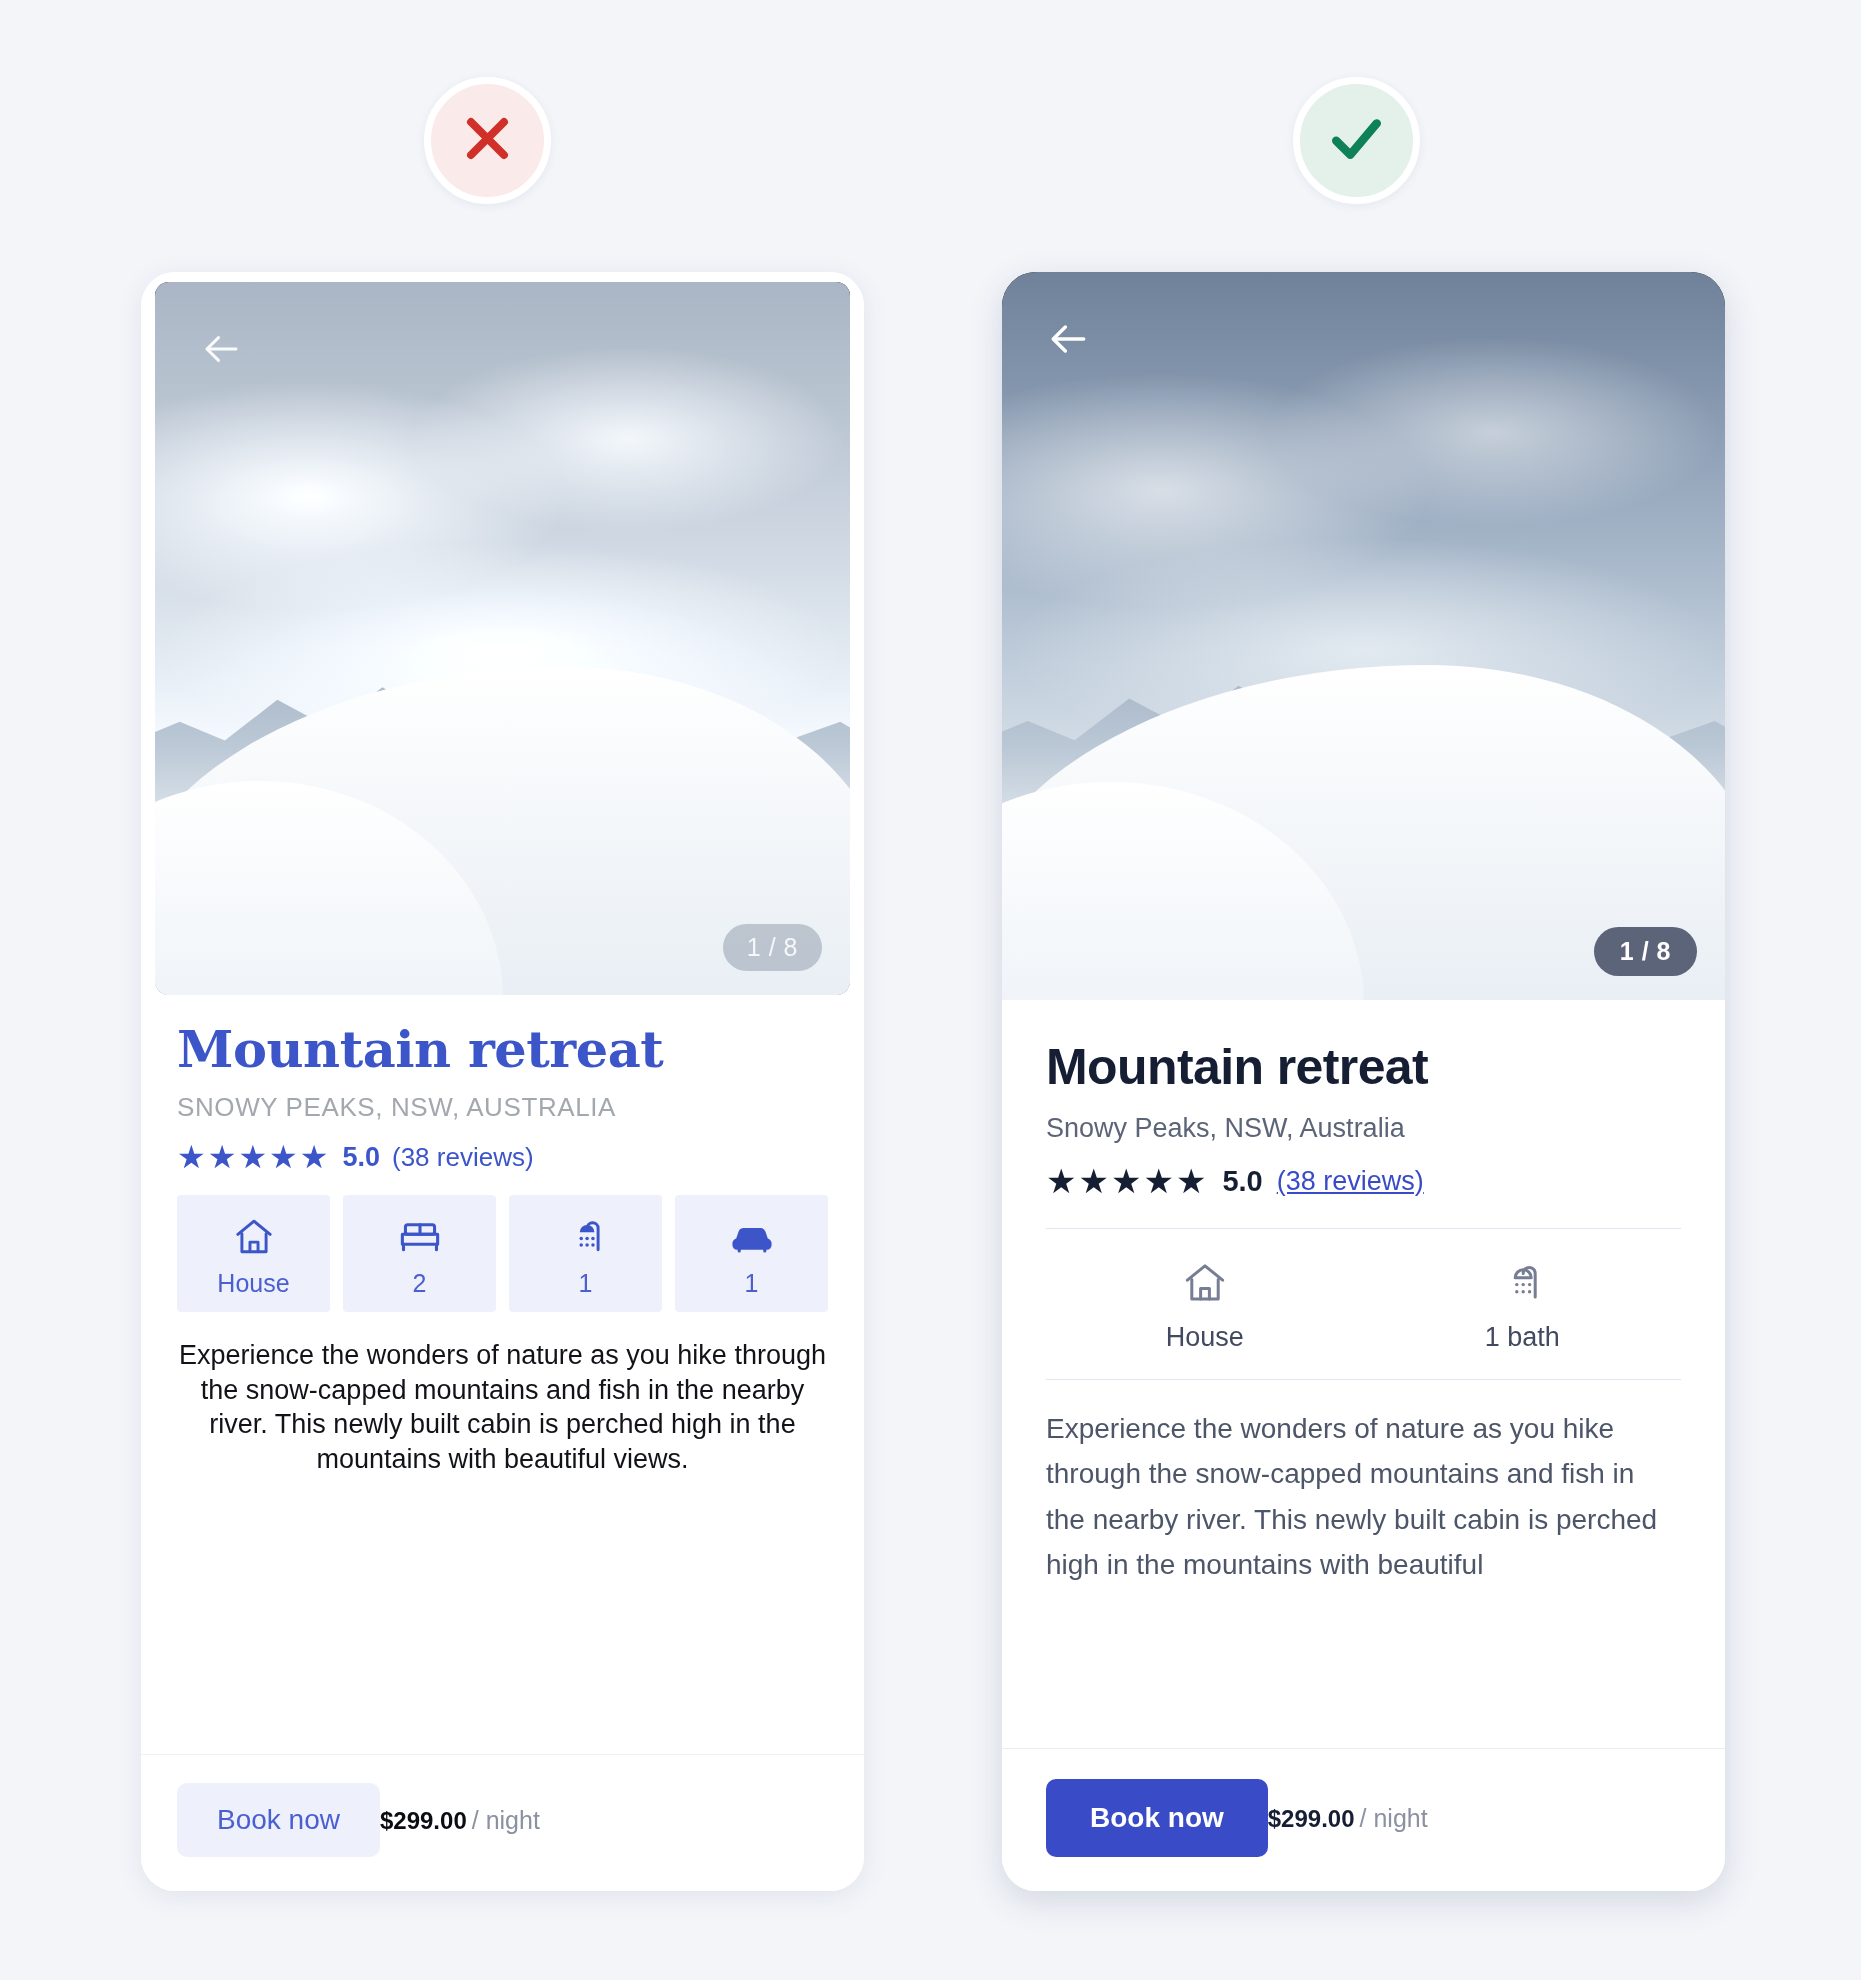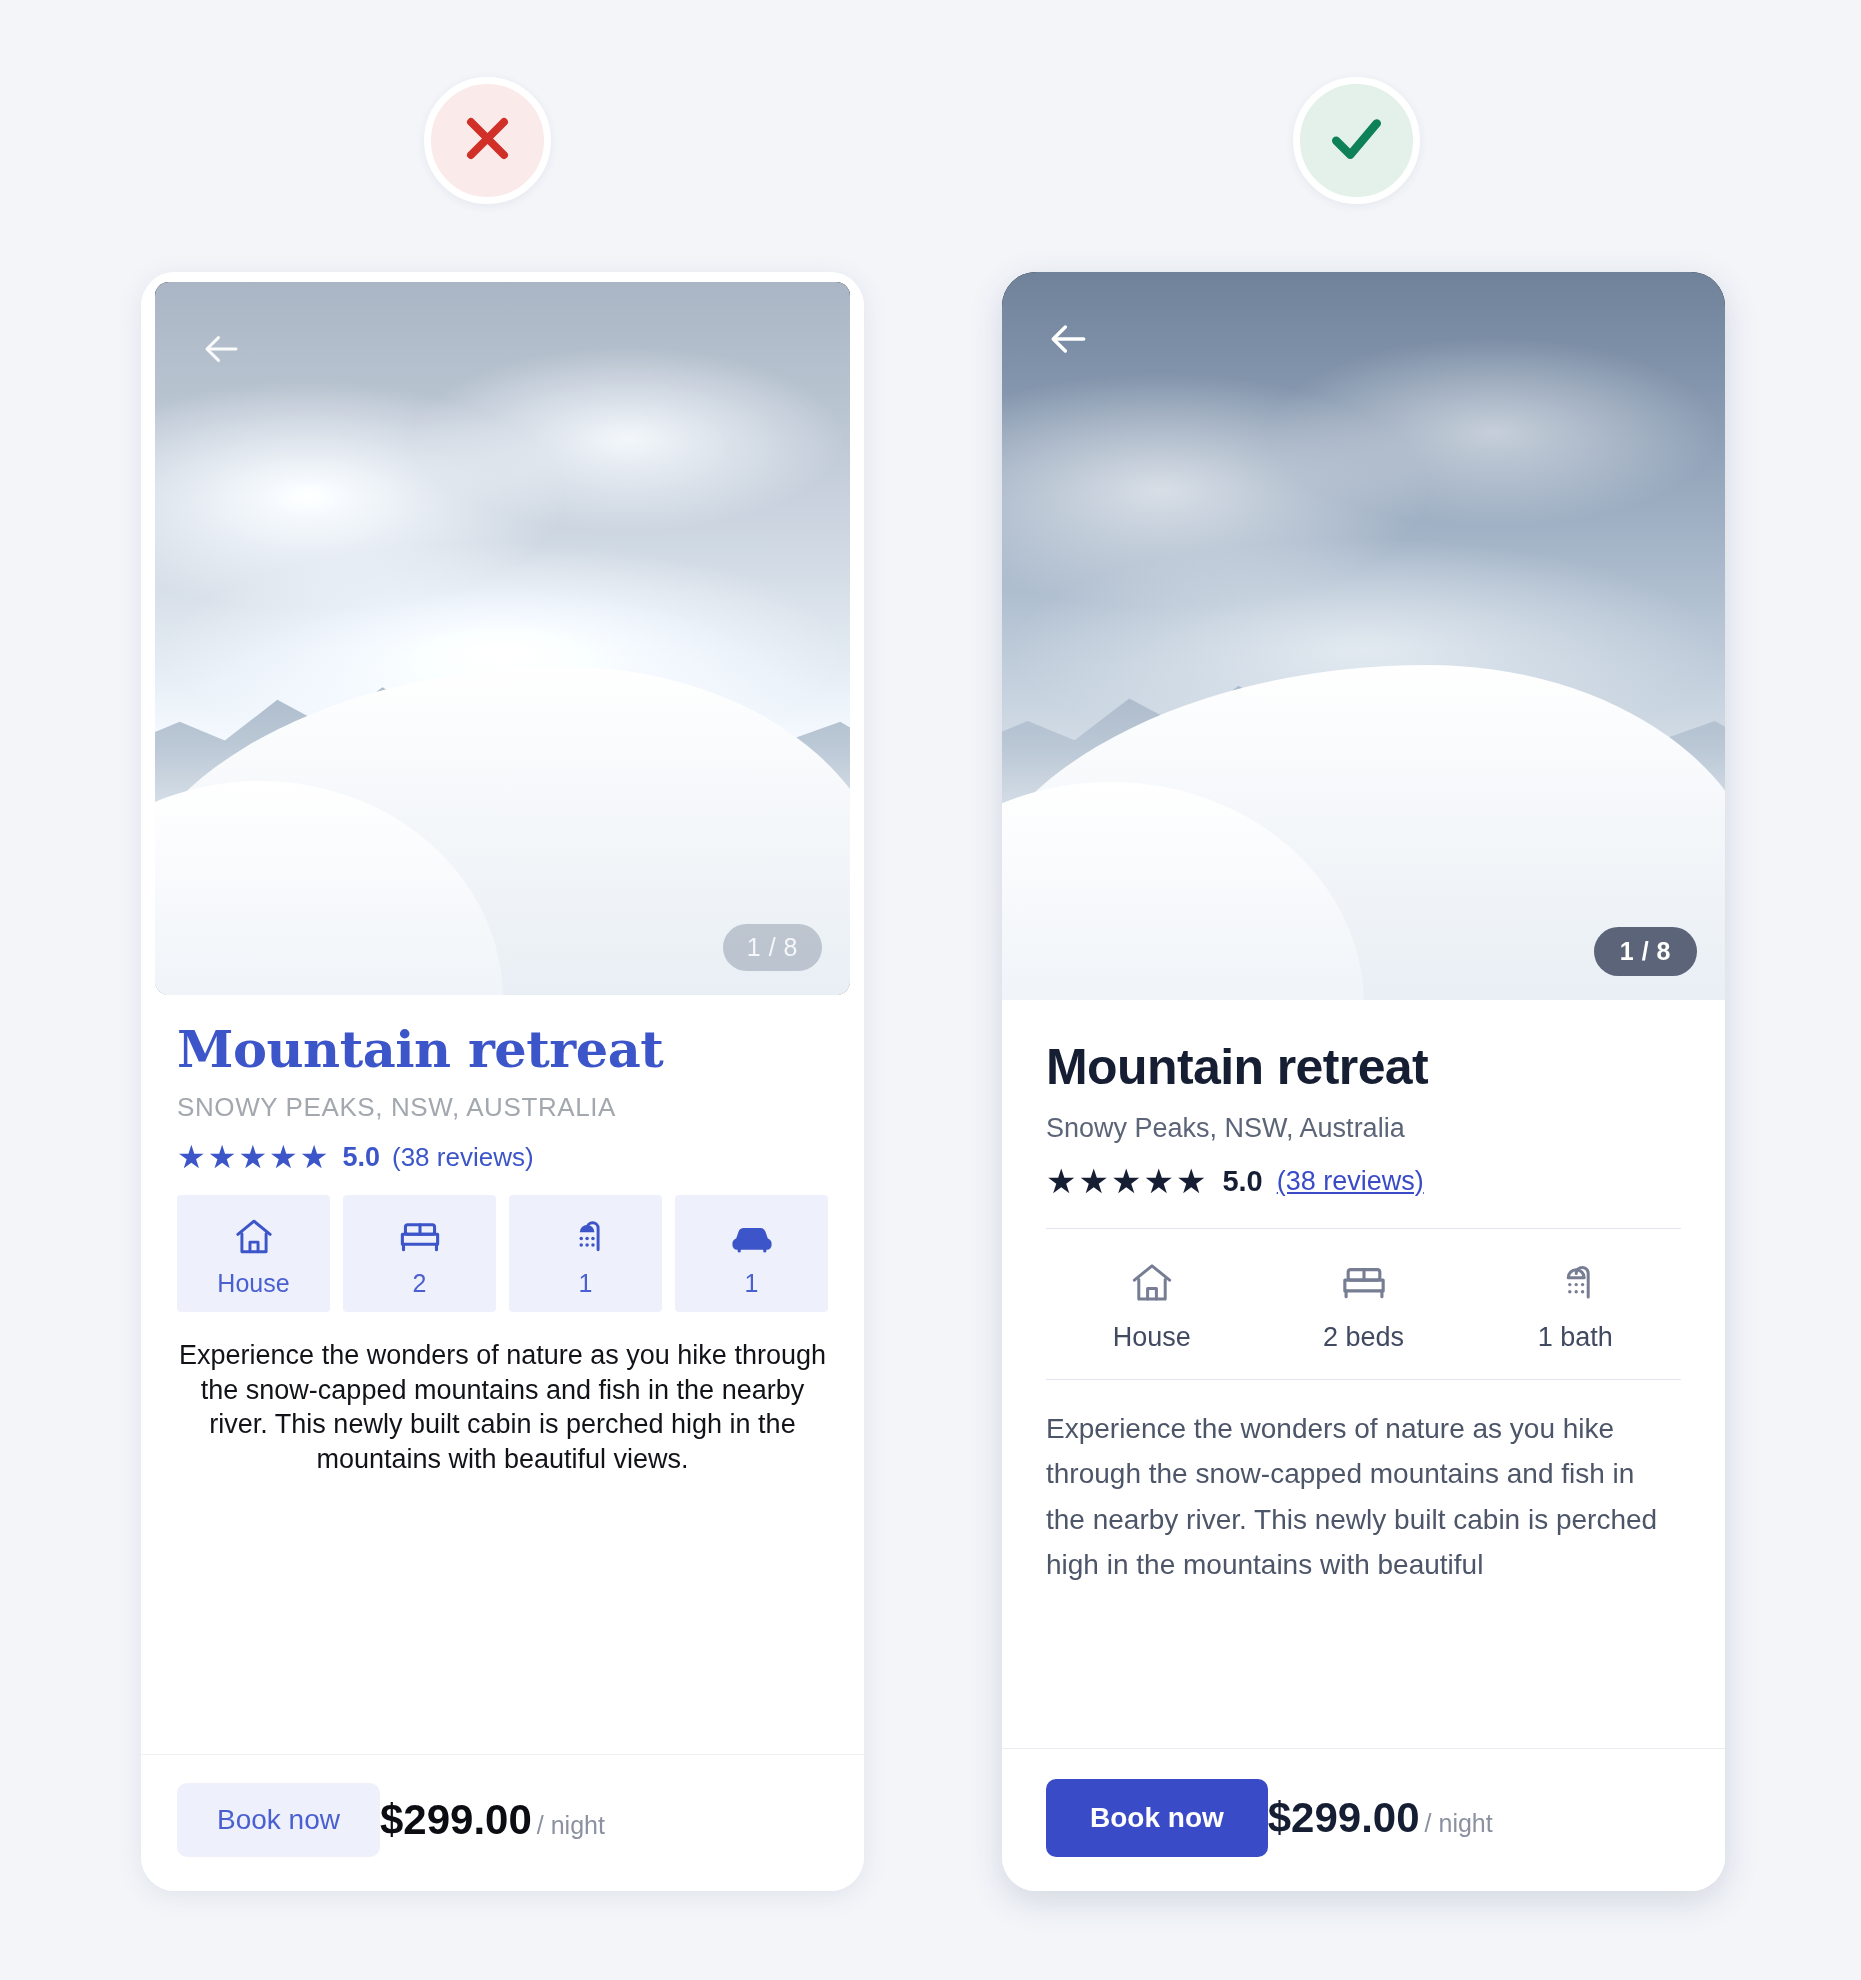--- a/index.html
+++ b/index.html
@@ -226,21 +226,21 @@
   .bad .book {
     background: #eef0fc; color: #4a5fd0; border: none;
     font-size: 28px; border-radius: 10px; padding: 21px 40px;
     cursor: pointer; font-family: inherit;
   }
   .good .book {
     background: #3a4bc8; color: #ffffff; border: none;
     font-size: 28px; font-weight: 700; border-radius: 10px; padding: 23px 44px;
     cursor: pointer; font-family: inherit;
   }
-  .price { font-size: 42px; font-weight: 700; }
+  .price { font-size: 24px; font-weight: 700; }
   .bad .price { color: #0b0d12; }
   .good .price { color: #161e33; }
   .per { font-size: 25px; font-weight: 400; color: #8b91a0; margin-left: 5px; }
 </style>
 </head>
 <body>
 
 <div class="stage">
 
   <div class="verdict bad">
@@ -419,32 +419,20 @@
               <svg width="48" height="48" viewBox="0 0 24 24" fill="none" stroke="#777e94" stroke-width="1.5" stroke-linecap="round" stroke-linejoin="round">
                 <path d="M3.2 10.6 12 3.4l8.8 7.2"></path>
                   <path d="M5.4 10.2V20h13.2v-9.8"></path>
                   <path d="M9.8 20v-5.2h4.4V20"></path>
               </svg>
             </div>
             <div class="lb">House</div>
           </div>
           <div class="feat">
             <div class="ic">
-              <svg width="50" height="50" viewBox="0 0 24 24" fill="none" stroke="#777e94" stroke-width="1.5" stroke-linecap="round" stroke-linejoin="round">
-                <rect x="4.4" y="5.6" width="15.2" height="5" rx="1.2"></rect>
-                  <line x1="12" y1="5.6" x2="12" y2="10.6"></line>
-                <path d="M2.8 10.6h18.4v5.2H2.8z"></path>
-                  <line x1="3.4" y1="15.8" x2="3.4" y2="18.6"></line>
-                  <line x1="20.6" y1="15.8" x2="20.6" y2="18.6"></line>
-              </svg>
-            </div>
-            <div class="lb">2 beds</div>
-          </div>
-          <div class="feat">
-            <div class="ic">
               <svg width="48" height="48" viewBox="0 0 24 24" fill="none" stroke="#777e94" stroke-width="1.5" stroke-linecap="round" stroke-linejoin="round">
                 <path d="M18.6 19V7.2a3 3 0 0 0-3-3 3 3 0 0 0-3 3"></path>
                 <path d="M8.6 9.4a4 4 0 0 1 8 0z"></path>
                 <g fill="#777e94" stroke="none">
                   <circle cx="9.4" cy="12.8" r=".85"></circle>
                     <circle cx="12.6" cy="12.8" r=".85"></circle>
                     <circle cx="15.8" cy="12.8" r=".85"></circle>
                   <circle cx="9.4" cy="16.4" r=".85"></circle>
                     <circle cx="12.6" cy="16.4" r=".85"></circle>
                     <circle cx="15.8" cy="16.4" r=".85"></circle>

